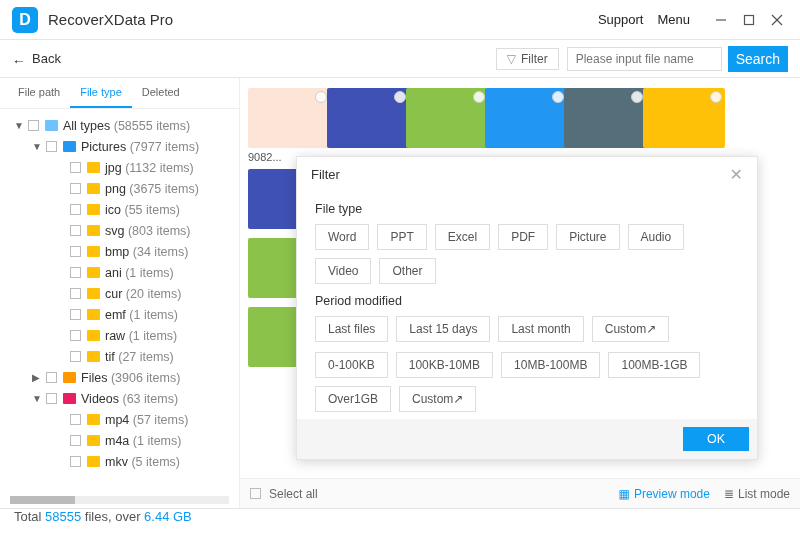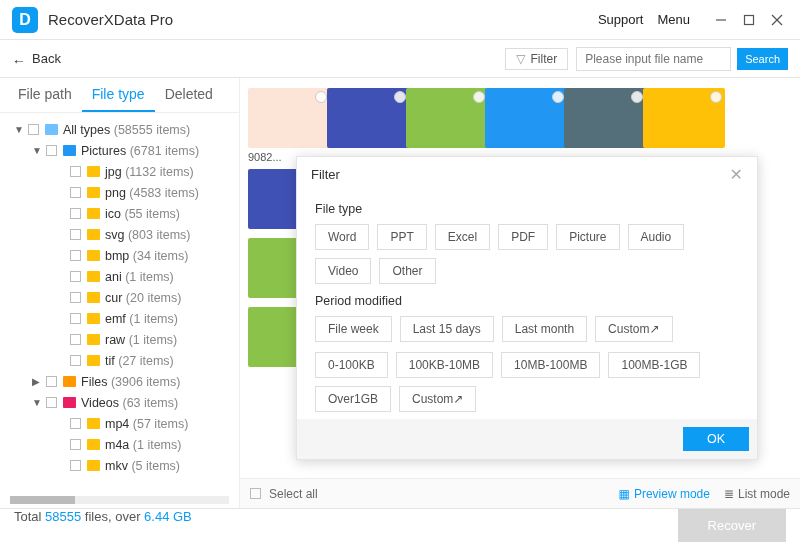--- a/index.html
+++ b/index.html
@@ -10,25 +10,25 @@
 .title-spacer { flex: 1; }
 .title-link { font-size: 13px; color: #222; margin-right: 14px; cursor: pointer; }
 .win-btn { width: 22px; height: 22px; display: flex; align-items: center; justify-content: center; margin-left: 6px; cursor: pointer; color: #555; }
 .toolbar { display: flex; align-items: center; height: 38px; padding: 0 12px; border-bottom: 1px solid #e5e5e5; }
 .back-btn { display: flex; align-items: center; cursor: pointer; color: #333; font-size: 13px; }
 .back-arrow { margin-right: 6px; font-size: 14px; font-weight: bold; }
 .toolbar-spacer { flex: 1; }
 .filter-btn { display: flex; align-items: center; border: 1px solid #ddd; padding: 3px 10px; font-size: 12px; color: #555; cursor: pointer; margin-right: 8px; }
 .filter-btn .icon { margin-right: 5px; color: #999; }
 .search-input { border: 1px solid #ddd; padding: 4px 8px; font-size: 12px; color: #888; width: 155px; margin-right: 6px; }
-.search-btn { background: #0c9cf3; color: #fff; border: none; padding: 5px 8px; font-size: 11px; cursor: pointer; }
+.search-btn { background: #0c9cf3; color: #fff; border: none; padding: 5px 8px; font-size: 14px; cursor: pointer; }
 .main { display: flex; height: 430px; }
 .sidebar { width: 240px; border-right: 1px solid #eee; display: flex; flex-direction: column; }
 .sidetabs { display: flex; padding: 0 8px; border-bottom: 1px solid #eee; }
-.sidetab { padding: 8px 10px; font-size: 14px; color: #666; cursor: pointer; }
+.sidetab { padding: 8px 10px; font-size: 11px; color: #666; cursor: pointer; }
 .sidetab.active { color: #0c9cf3; border-bottom: 2px solid #0c9cf3; }
 .tree { flex: 1; overflow: hidden; padding: 6px 4px; font-size: 12.5px; color: #333; }
 .tree-row { display: flex; align-items: center; height: 21px; white-space: nowrap; }
 .indent0 { padding-left: 10px; } .indent1 { padding-left: 28px; } .indent2 { padding-left: 52px; }
 .expander { width: 10px; font-size: 10px; color: #666; margin-right: 4px; cursor: pointer; }
 .chk { width: 11px; height: 11px; border: 1px solid #bbb; margin-right: 6px; display: inline-block; cursor: pointer; }
 .folder { width: 13px; height: 11px; margin-right: 5px; border-radius: 1px; display: inline-block; }
 .c-all { background: #6fc2ff; } .c-pic { background: #2196f3; } .c-sub { background: #ffc107; } .c-files { background: #ff9800; } .c-vid { background: #e91e63; }
 .tree-label { color: #333; } .tree-count { color: #888; text-align: center; }
 .scrollbar { height: 8px; background: #eee; margin: 4px 10px; position: relative; }
@@ -101,24 +101,24 @@
 
 <div class="main">
   <div class="sidebar">
     <div class="sidetabs">
       <div class="sidetab">File path</div>
       <div class="sidetab active">File type</div>
       <div class="sidetab">Deleted</div>
     </div>
     <div class="tree">
       <div class="tree-row indent0"><span class="expander">▼</span><span class="chk"></span><span class="folder c-all"></span><span class="tree-label">All types</span>&nbsp;<span class="tree-count">(58555 items)</span></div>
-      <div class="tree-row indent1"><span class="expander">▼</span><span class="chk"></span><span class="folder c-pic"></span><span class="tree-label">Pictures</span>&nbsp;<span class="tree-count">(6781 items)</span></div>
+      <div class="tree-row indent1"><span class="expander">▼</span><span class="chk"></span><span class="folder c-pic"></span><span class="tree-label">Pictures</span>&nbsp;<span class="tree-count">(7977 items)</span></div>
       <div id="pic-children">
           <div class="tree-row indent2"><span class="expander" style="visibility:hidden">·</span><span class="chk"></span><span class="folder c-sub"></span><span class="tree-label">jpg</span>&nbsp;<span class="tree-count">(1132 items)</span></div>
-          <div class="tree-row indent2"><span class="expander" style="visibility:hidden">·</span><span class="chk"></span><span class="folder c-sub"></span><span class="tree-label">png</span>&nbsp;<span class="tree-count">(4583 items)</span></div>
+          <div class="tree-row indent2"><span class="expander" style="visibility:hidden">·</span><span class="chk"></span><span class="folder c-sub"></span><span class="tree-label">png</span>&nbsp;<span class="tree-count">(3675 items)</span></div>
           <div class="tree-row indent2"><span class="expander" style="visibility:hidden">·</span><span class="chk"></span><span class="folder c-sub"></span><span class="tree-label">ico</span>&nbsp;<span class="tree-count">(55 items)</span></div>
           <div class="tree-row indent2"><span class="expander" style="visibility:hidden">·</span><span class="chk"></span><span class="folder c-sub"></span><span class="tree-label">svg</span>&nbsp;<span class="tree-count">(803 items)</span></div>
           <div class="tree-row indent2"><span class="expander" style="visibility:hidden">·</span><span class="chk"></span><span class="folder c-sub"></span><span class="tree-label">bmp</span>&nbsp;<span class="tree-count">(34 items)</span></div>
           <div class="tree-row indent2"><span class="expander" style="visibility:hidden">·</span><span class="chk"></span><span class="folder c-sub"></span><span class="tree-label">ani</span>&nbsp;<span class="tree-count">(1 items)</span></div>
           <div class="tree-row indent2"><span class="expander" style="visibility:hidden">·</span><span class="chk"></span><span class="folder c-sub"></span><span class="tree-label">cur</span>&nbsp;<span class="tree-count">(20 items)</span></div>
           <div class="tree-row indent2"><span class="expander" style="visibility:hidden">·</span><span class="chk"></span><span class="folder c-sub"></span><span class="tree-label">emf</span>&nbsp;<span class="tree-count">(1 items)</span></div>
           <div class="tree-row indent2"><span class="expander" style="visibility:hidden">·</span><span class="chk"></span><span class="folder c-sub"></span><span class="tree-label">raw</span>&nbsp;<span class="tree-count">(1 items)</span></div>
           <div class="tree-row indent2"><span class="expander" style="visibility:hidden">·</span><span class="chk"></span><span class="folder c-sub"></span><span class="tree-label">tif</span>&nbsp;<span class="tree-count">(27 items)</span></div>
         </div>
       <div class="tree-row indent1"><span class="expander">▶</span><span class="chk"></span><span class="folder c-files"></span><span class="tree-label">Files</span>&nbsp;<span class="tree-count">(3906 items)</span></div>
@@ -284,21 +284,20 @@
         </div>
     </div>
   </div>
 </div>
 
 <div class="statusbar">
   <span>
     <span>Total </span><span class="status-n">58555</span><span> files, over </span><span class="status-n">6.44 GB</span>
   </span>
   <div style="flex:1"></div>
-  <button class="recover-btn">Recover</button>
 </div>
 
 <div class="modal">
   <div class="modal-head">
     <span>Filter</span>
     <span class="spacer"></span>
     <span class="close-x">✕</span>
   </div>
   <div class="modal-body">
     <div class="m-section">File type</div>
@@ -307,21 +306,21 @@
         <span class="chip">PPT</span>
         <span class="chip">Excel</span>
         <span class="chip">PDF</span>
         <span class="chip">Picture</span>
         <span class="chip">Audio</span>
         <span class="chip">Video</span>
         <span class="chip">Other</span>
       </div>
     <div class="m-section">Period modified</div>
     <div class="chip-row" id="pd-chips">
-        <span class="chip">File week</span>
+        <span class="chip">Last files</span>
         <span class="chip">Last 15 days</span>
         <span class="chip">Last month</span>
         <span class="chip">Custom↗</span>
       </div>
     <div class="chip-row" id="sz-chips">
         <span class="chip">0-100KB</span>
         <span class="chip">100KB-10MB</span>
         <span class="chip">10MB-100MB</span>
         <span class="chip">100MB-1GB</span>
         <span class="chip">Over1GB</span>

